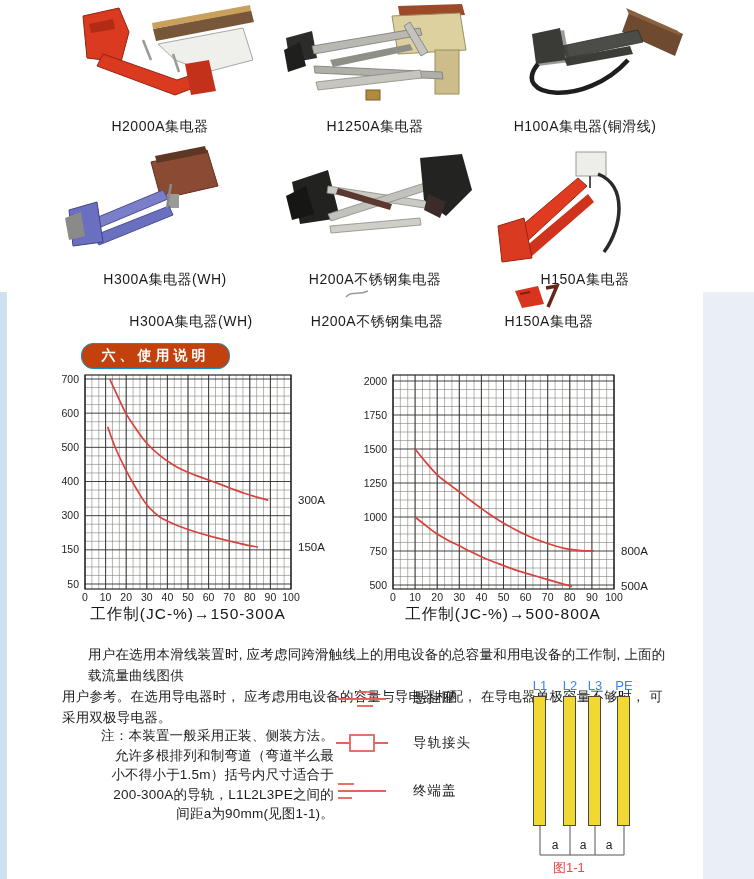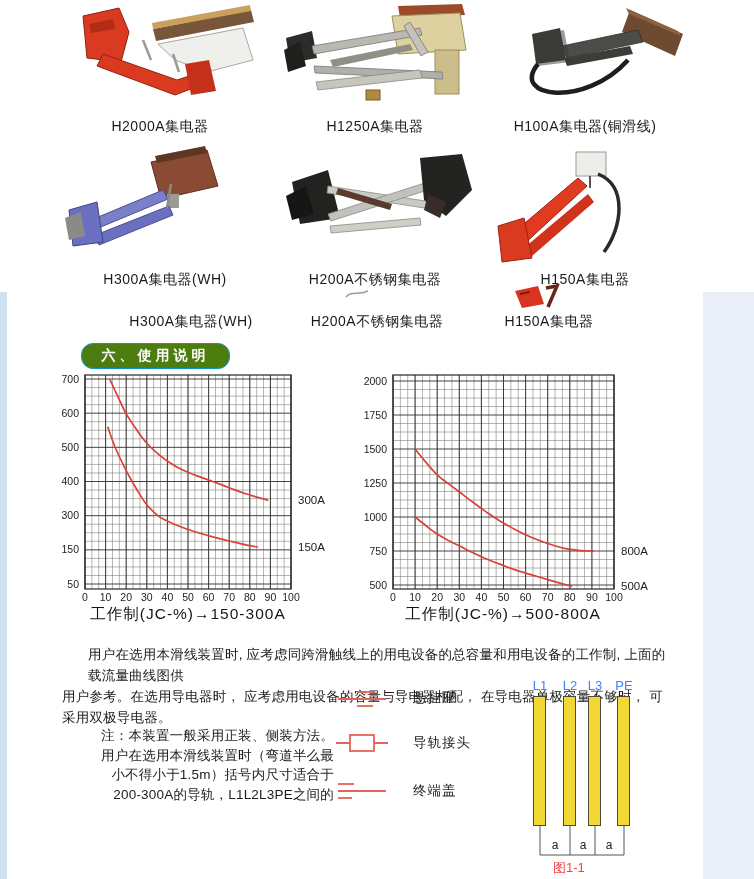--- a/index.html
+++ b/index.html
@@ -3,21 +3,21 @@
 <meta charset="utf-8">
 <style>
   html,body{margin:0;padding:0;background:#fff;}
   .page{position:relative;width:754px;height:879px;background:#ffffff;overflow:hidden;
         font-family:"Liberation Sans","DejaVu Sans",sans-serif;color:#1d1d1d;}
   .abs{position:absolute;}
   .lower-bg{left:0;top:292px;width:754px;height:587px;background:#ffffff;}
   .strip-left{left:0;top:292px;width:7px;height:587px;background:#cfe0f1;}
   .strip-right{left:703px;top:292px;width:51px;height:587px;background:#e9eef7;}
   .caption{font-size:14px;letter-spacing:.5px;color:#1b1b1b;text-align:center;white-space:nowrap;}
-  .badge{background:#4d7c0f;border:1px solid #0f93cc;border-radius:12px;color:#fff;
+  .badge{background:#c2410c;border:1px solid #0f93cc;border-radius:12px;color:#fff;
          font-weight:bold;font-size:14px;letter-spacing:4px;text-align:center;line-height:22px;}
   .chart-caption{font-size:15.5px;font-weight:500;letter-spacing:1px;color:#161616;text-align:center;white-space:nowrap;}
   .para{font-size:13.5px;line-height:21px;color:#1c1c1c;letter-spacing:.2px;}
   .notes{font-size:13.5px;line-height:19.5px;color:#1c1c1c;letter-spacing:.2px;text-align:right;}
   .legend-row{display:flex;align-items:center;gap:22px;}
   .legend-label{font-size:13.5px;color:#1c1c1c;letter-spacing:1px;white-space:nowrap;}
   .rail-label{font-size:13px;color:#3b82f6;text-align:center;width:30px;}
   .rail-bar{width:13px;height:130px;background:#f2d835;border:1.5px solid #4a4a3c;box-sizing:border-box;}
   .spacing-a{font-size:12px;color:#222;text-align:center;width:20px;}
   .fig-caption{font-size:13px;color:#ef4444;text-align:left;white-space:nowrap;}
@@ -308,23 +308,24 @@
   <div class="abs chart-caption" style="left:88px;top:604px;width:200px">工作制(JC-%)→150-300A</div>
   <div class="abs chart-caption" style="left:403px;top:604px;width:200px">工作制(JC-%)→500-800A</div>
 
   <div class="abs para" style="left:62px;top:644px;width:612px">
     <div style="padding-left:26px">用户在选用本滑线装置时, 应考虑同跨滑触线上的用电设备的总容量和用电设备的工作制, 上面的载流量曲线图供</div>
     <div>用户参考。在选用导电器时， 应考虑用电设备的容量与导电器相配， 在导电器单极容量不够时， 可采用双极导电器。</div>
   </div>
 
   <div class="abs notes" style="left:64px;top:726px;width:270px">
     <div>注：本装置一般采用正装、侧装方法。</div>
-    <div>用户在选用本滑线装置时（弯道半么最</div>
+    <div>允许多根排列和制弯道（弯道半么最</div>
     <div>小不得小于1.5m）括号内尺寸适合于</div>
     <div>200-300A的导轨，L1L2L3PE之间的</div>
+    <div>间距a为90mm(见图1-1)。</div>
   </div>
 
   <div class="abs legend-row" style="left:336px;top:685px">
     <svg width="55" height="26" viewBox="0 0 55 26">
       <line x1="2" y1="14" x2="50" y2="14" stroke="#e2645a" stroke-width="1.8"></line>
       <line x1="21" y1="7" x2="39" y2="7" stroke="#e2645a" stroke-width="1.8"></line>
       <line x1="21" y1="21" x2="37" y2="21" stroke="#e2645a" stroke-width="1.8"></line>
     </svg>
     <span class="legend-label">悬挂座</span>
   </div>

